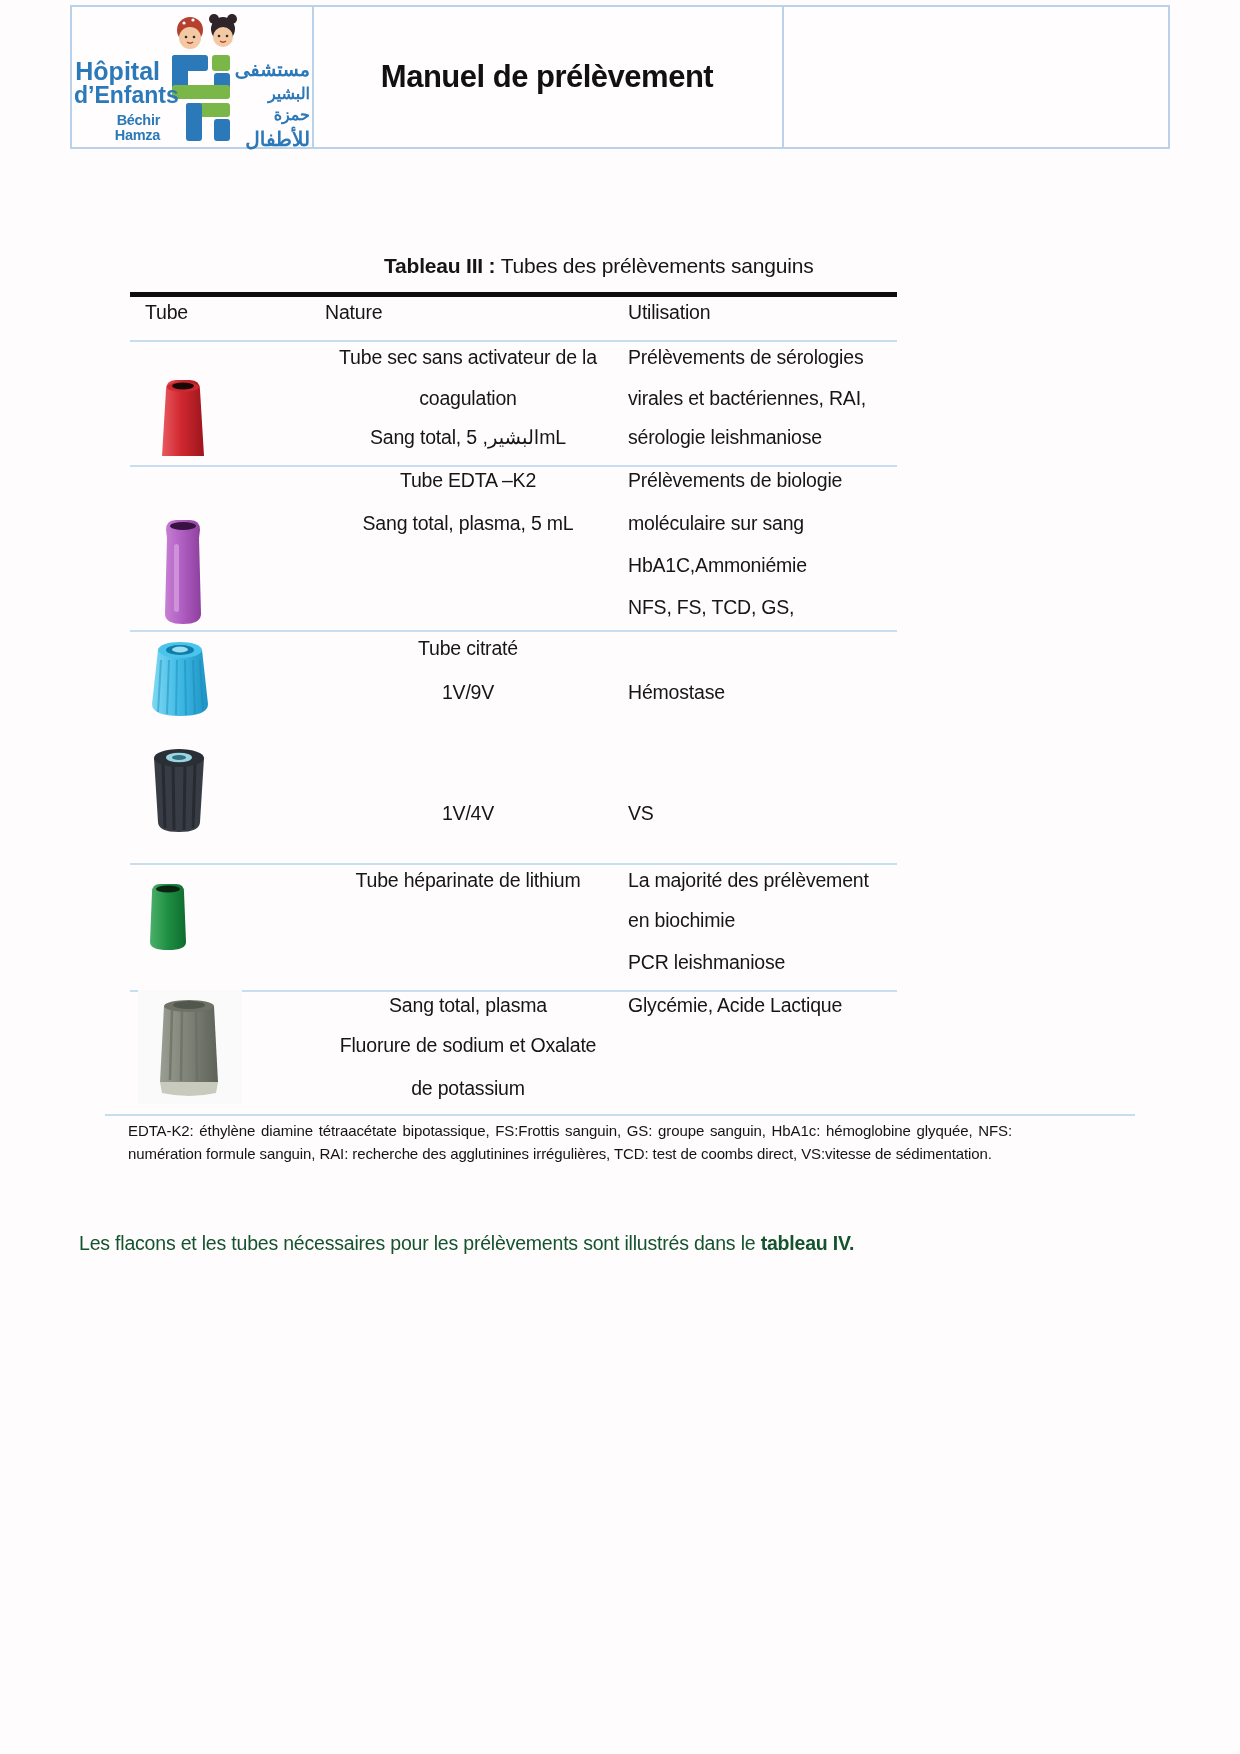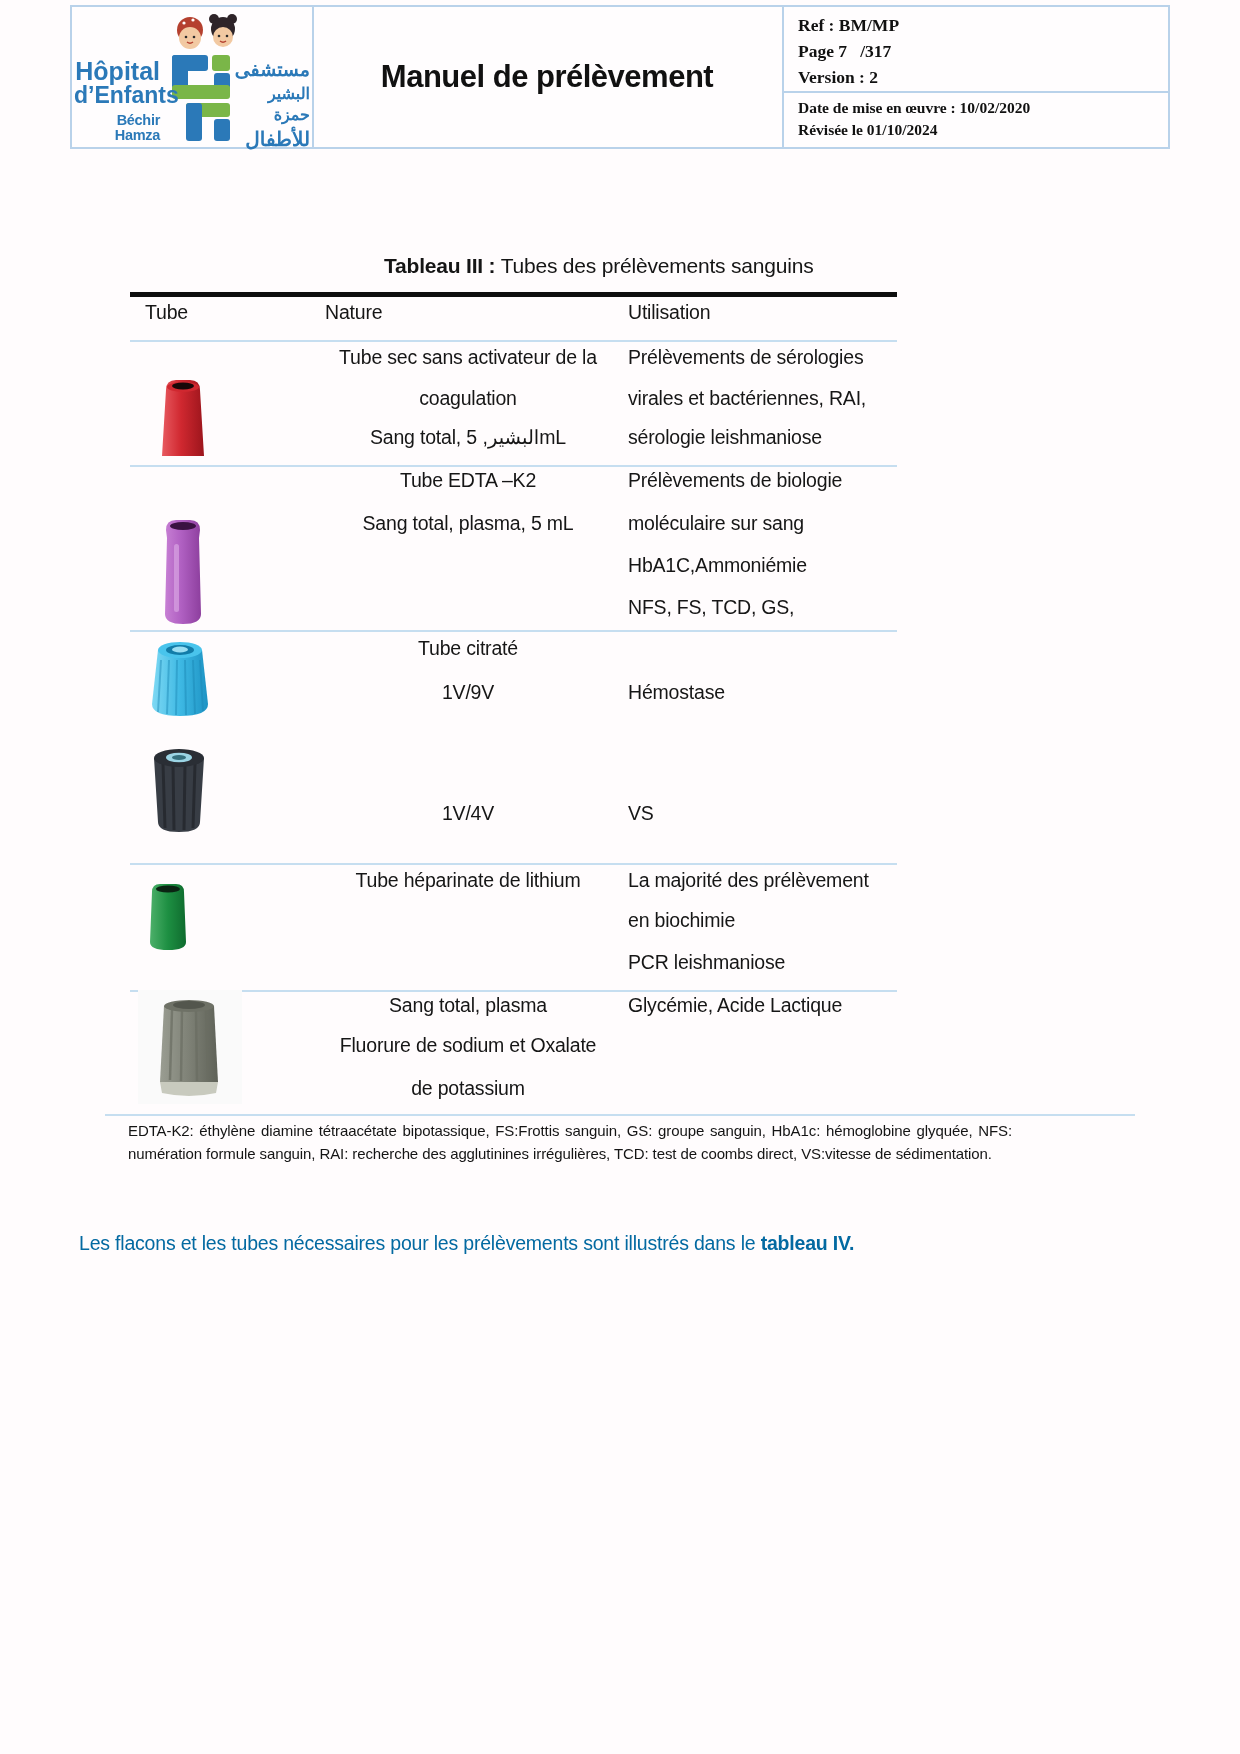--- a/index.html
+++ b/index.html
@@ -47,21 +47,21 @@
   .fnline{position:absolute;left:105px;top:1114px;width:1030px;height:2px;background:#c6def0;}
   .tube{position:absolute;}
   .graypatch{position:absolute;left:138px;top:990px;width:104px;height:114px;background:#fafafa;}
 
   
   .footnote{position:absolute;left:128px;top:1120px;width:884px;font-size:15px;
             line-height:22.5px;text-align:justify;letter-spacing:-0.1px;color:#141414;}
   .section-h{position:absolute;left:153px;top:1178px;font-size:21px;font-weight:bold;
              letter-spacing:-0.2px;color:#101010;}
   .section-h .num{margin-right:12px;}
-  .para{position:absolute;left:79px;top:1232px;font-size:19.5px;letter-spacing:-0.2px;color:#0369a1;}
+  .para{position:absolute;left:79px;top:1232px;font-size:19.5px;letter-spacing:-0.2px;color:#14532d;}
 </style>
 </head>
 <body>
 
 <div class="page">
 
   <div class="hdr">
 
     <div class="logo-cell">
       <svg class="logo-mark" width="90" height="132" viewBox="0 0 90 132">
@@ -103,28 +103,20 @@
       </div>
     </div>
 
     <div class="vsep" style="left:240px"></div>
     <div class="vsep" style="left:710px"></div>
 
     <div class="title-cell">
       <div class="doc-title">Manuel de prélèvement</div>
     </div>
 
-    <div class="ref-cell">
-      <div class="ref-line" style="top:8px">Ref : BM/MP</div>
-      <div class="ref-line" style="top:34px">Page 7   /317</div>
-      <div class="ref-line" style="top:60px">Version : 2</div>
-      <div class="hsep" style="left:0"></div>
-      <div class="ref-small" style="top:92px">Date de mise en œuvre : 10/02/2020</div>
-      <div class="ref-small" style="top:114px">Révisée le 01/10/2024</div>
-    </div>
   </div>
 
   <div class="table-title"><span class="b">Tableau III :</span><span> Tubes des prélèvements sanguins</span></div>
 
   <div class="thick"></div>
 
   <div class="t tube-col" style="top:299px">Tube</div>
   <div class="t" style="left:325px;top:299px">Nature</div>
   <div class="t uti" style="top:299px">Utilisation</div>
 

